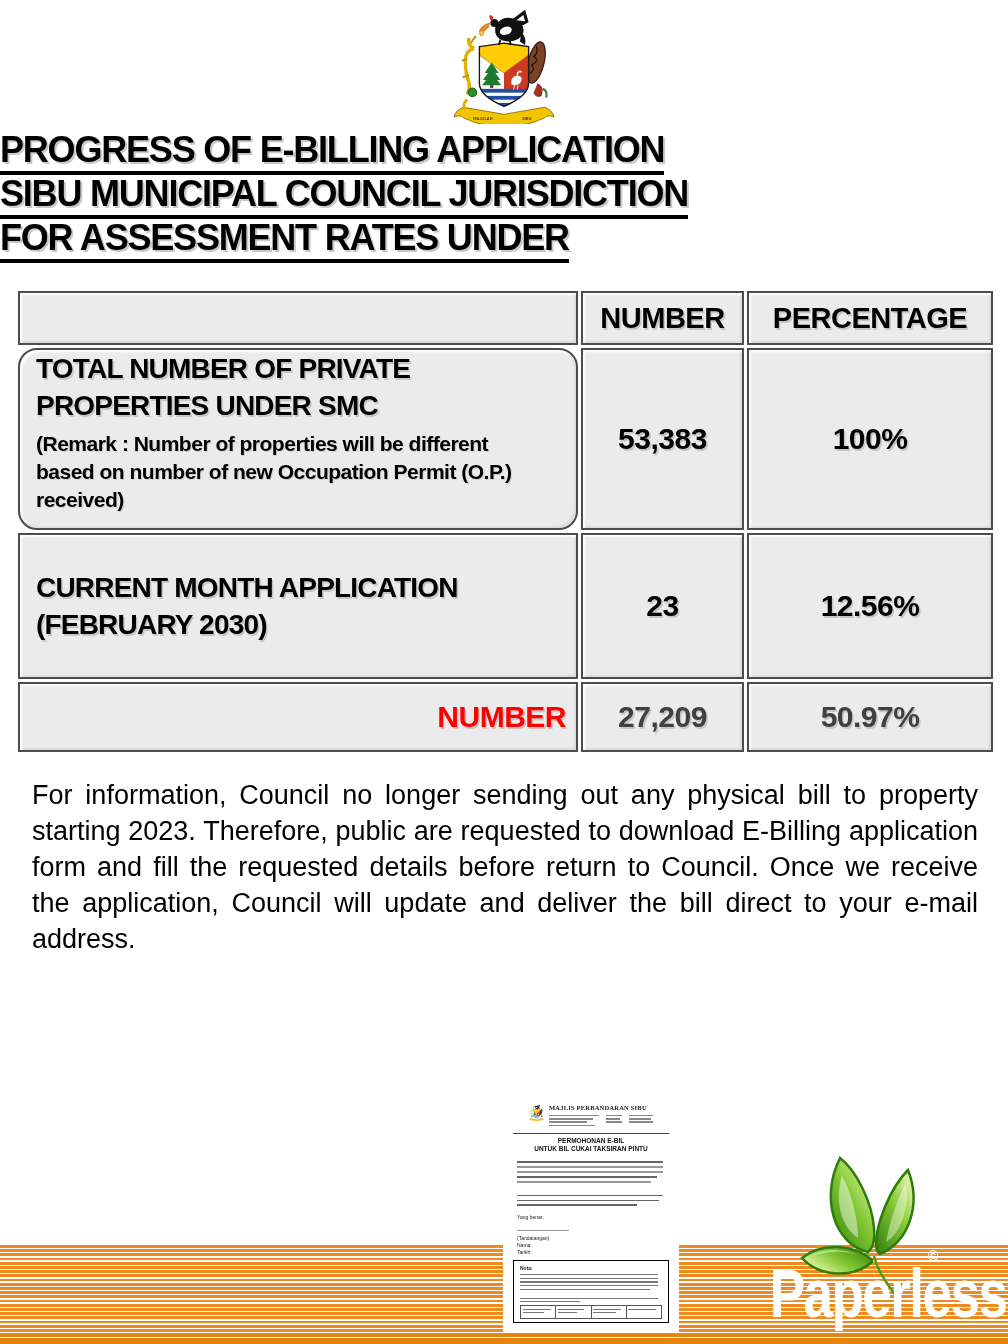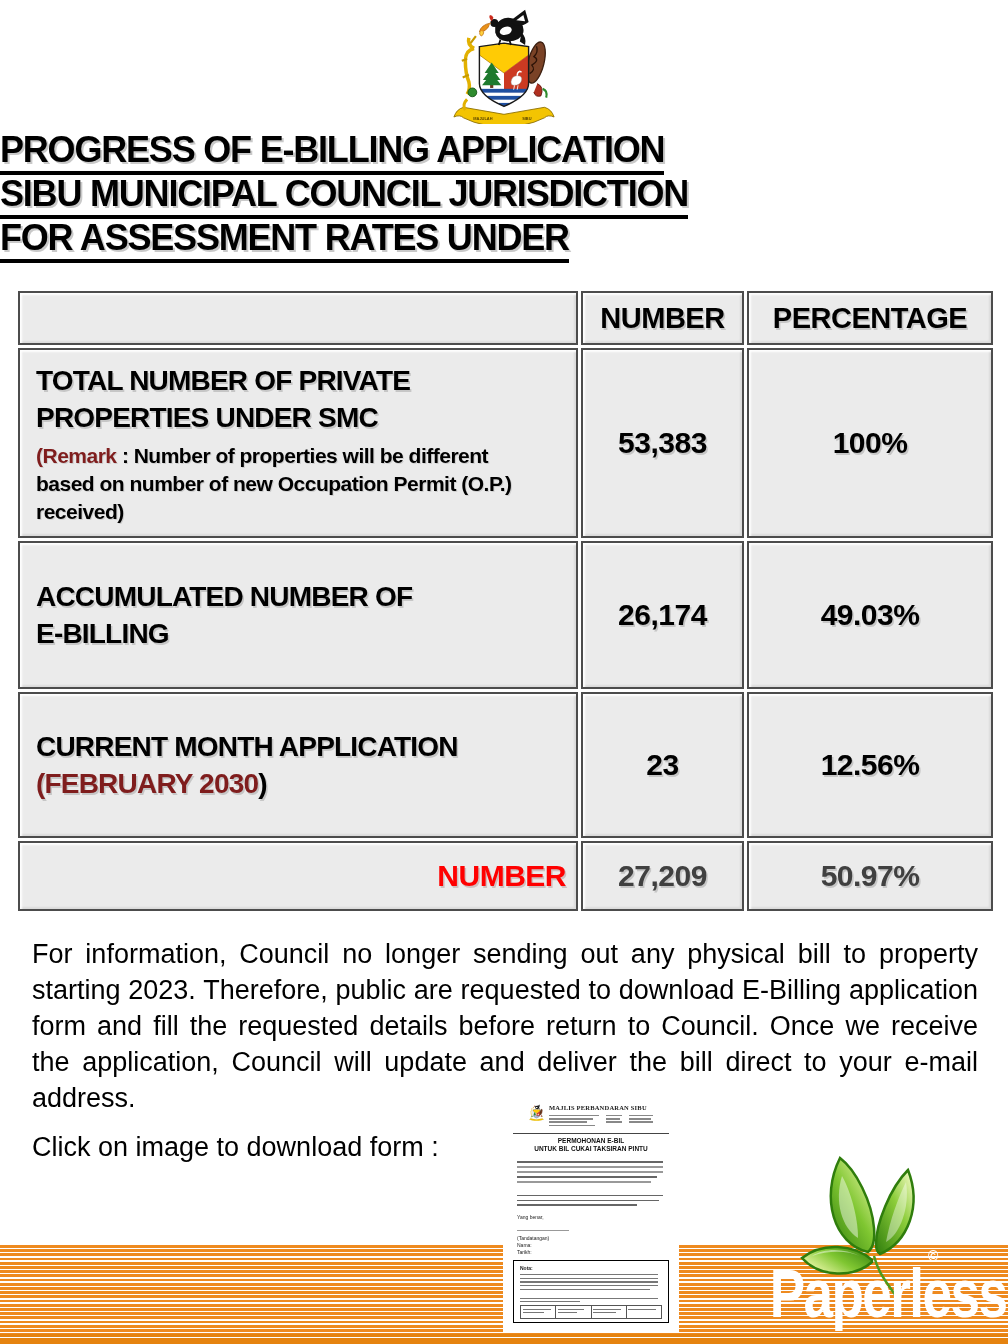--- a/index.html
+++ b/index.html
@@ -27,26 +27,26 @@
   tr.hdr td { height:54px; text-align:center; vertical-align:middle;
               font-weight:bold; font-size:29px; letter-spacing:-0.5px;
               text-shadow:1.5px 1.5px 0 #c6c6c6; }
   td.num, td.pct { text-align:center; vertical-align:middle; font-weight:bold;
                    font-size:30px; letter-spacing:-0.5px; text-shadow:1.5px 1.5px 0 #c6c6c6; }
   tr.r1 td { height:182px; }
   tr.r2 td { height:148px; }
   tr.r3 td { height:146px; }
   tr.bal td { height:70px; }
   td.lbl { vertical-align:middle; padding:10px 26px 10px 16px; }
-  tr.r1 td.lbl { vertical-align:top; padding-top:12px; }
+  tr.r1 td.lbl { vertical-align:top; padding-top:0;border-radius:19px; }
   .lbl-line { font-weight:bold; font-size:28px; line-height:37px; letter-spacing:-0.8px;
               color:#000; text-shadow:1.5px 1.5px 0 #c6c6c6; }
   .remark { margin-top:6px; font-weight:bold; font-size:21px; line-height:28px;
             letter-spacing:-0.5px; color:#000; text-shadow:1px 1px 0 #cfcfcf; }
-  .red { color:#7f1d1d; }
+  .red { color:#000000; }
   tr.bal td.lbl-bal { text-align:right; vertical-align:middle; padding-right:10px;
                       font-weight:bold; font-size:30px; letter-spacing:-0.5px;
                       color:#ff0000; text-shadow:1.5px 1.5px 0 #d0c0c0; }
   tr.bal td.num, tr.bal td.pct { color:#404040; }
 
   
   .info-para { margin:22px 30px 0 32px; font-size:27px; line-height:36px;
                text-align:justify; color:#000; }
   .click-line { margin:16px 30px 0 32px; font-size:27px; color:#000; }
 
@@ -180,46 +180,37 @@
       </tr>
       <tr class="r1">
         <td class="lbl">
           <div class="lbl-line">TOTAL NUMBER OF PRIVATE</div>
           <div class="lbl-line">PROPERTIES UNDER SMC</div>
           <div class="remark"><span class="red">(Remark</span><span> :  Number of properties will be different based on number of  new Occupation Permit (O.P.) received)</span></div>
         </td>
         <td class="num">53,383</td>
         <td class="pct">100%</td>
       </tr>
-      <tr class="r2">
-        <td class="lbl">
-          <div class="lbl-line">ACCUMULATED NUMBER OF</div>
-          <div class="lbl-line">E-BILLING</div>
-        </td>
-        <td class="num">26,174</td>
-        <td class="pct">49.03%</td>
-      </tr>
       <tr class="r3">
         <td class="lbl">
           <div class="lbl-line">CURRENT MONTH APPLICATION</div>
           <div class="lbl-line"><span class="red">(FEBRUARY 2030</span><span>)</span></div>
         </td>
         <td class="num">23</td>
         <td class="pct">12.56%</td>
       </tr>
       <tr class="bal">
         <td class="lbl-bal">NUMBER</td>
         <td class="num">27,209</td>
         <td class="pct">50.97%</td>
       </tr>
     </tbody>
   </table>
 
   <div class="info-para">For information, Council no longer sending out any physical bill to property starting 2023. Therefore, public are requested to download E-Billing application form and fill the requested details before return to Council. Once we receive the application, Council will update and deliver the bill direct to your e-mail address.</div>
-  <div class="click-line">Click on image to download form :</div>
 
   <div class="stripes"></div>
   <div class="stripes-dense"></div>
 
   <div class="form-thumb">
     <div class="form-head">
       <svg width="15" height="17" viewBox="0 0 120 132">
           <use href="#crest-sym"></use>
         </svg>
       <div>

